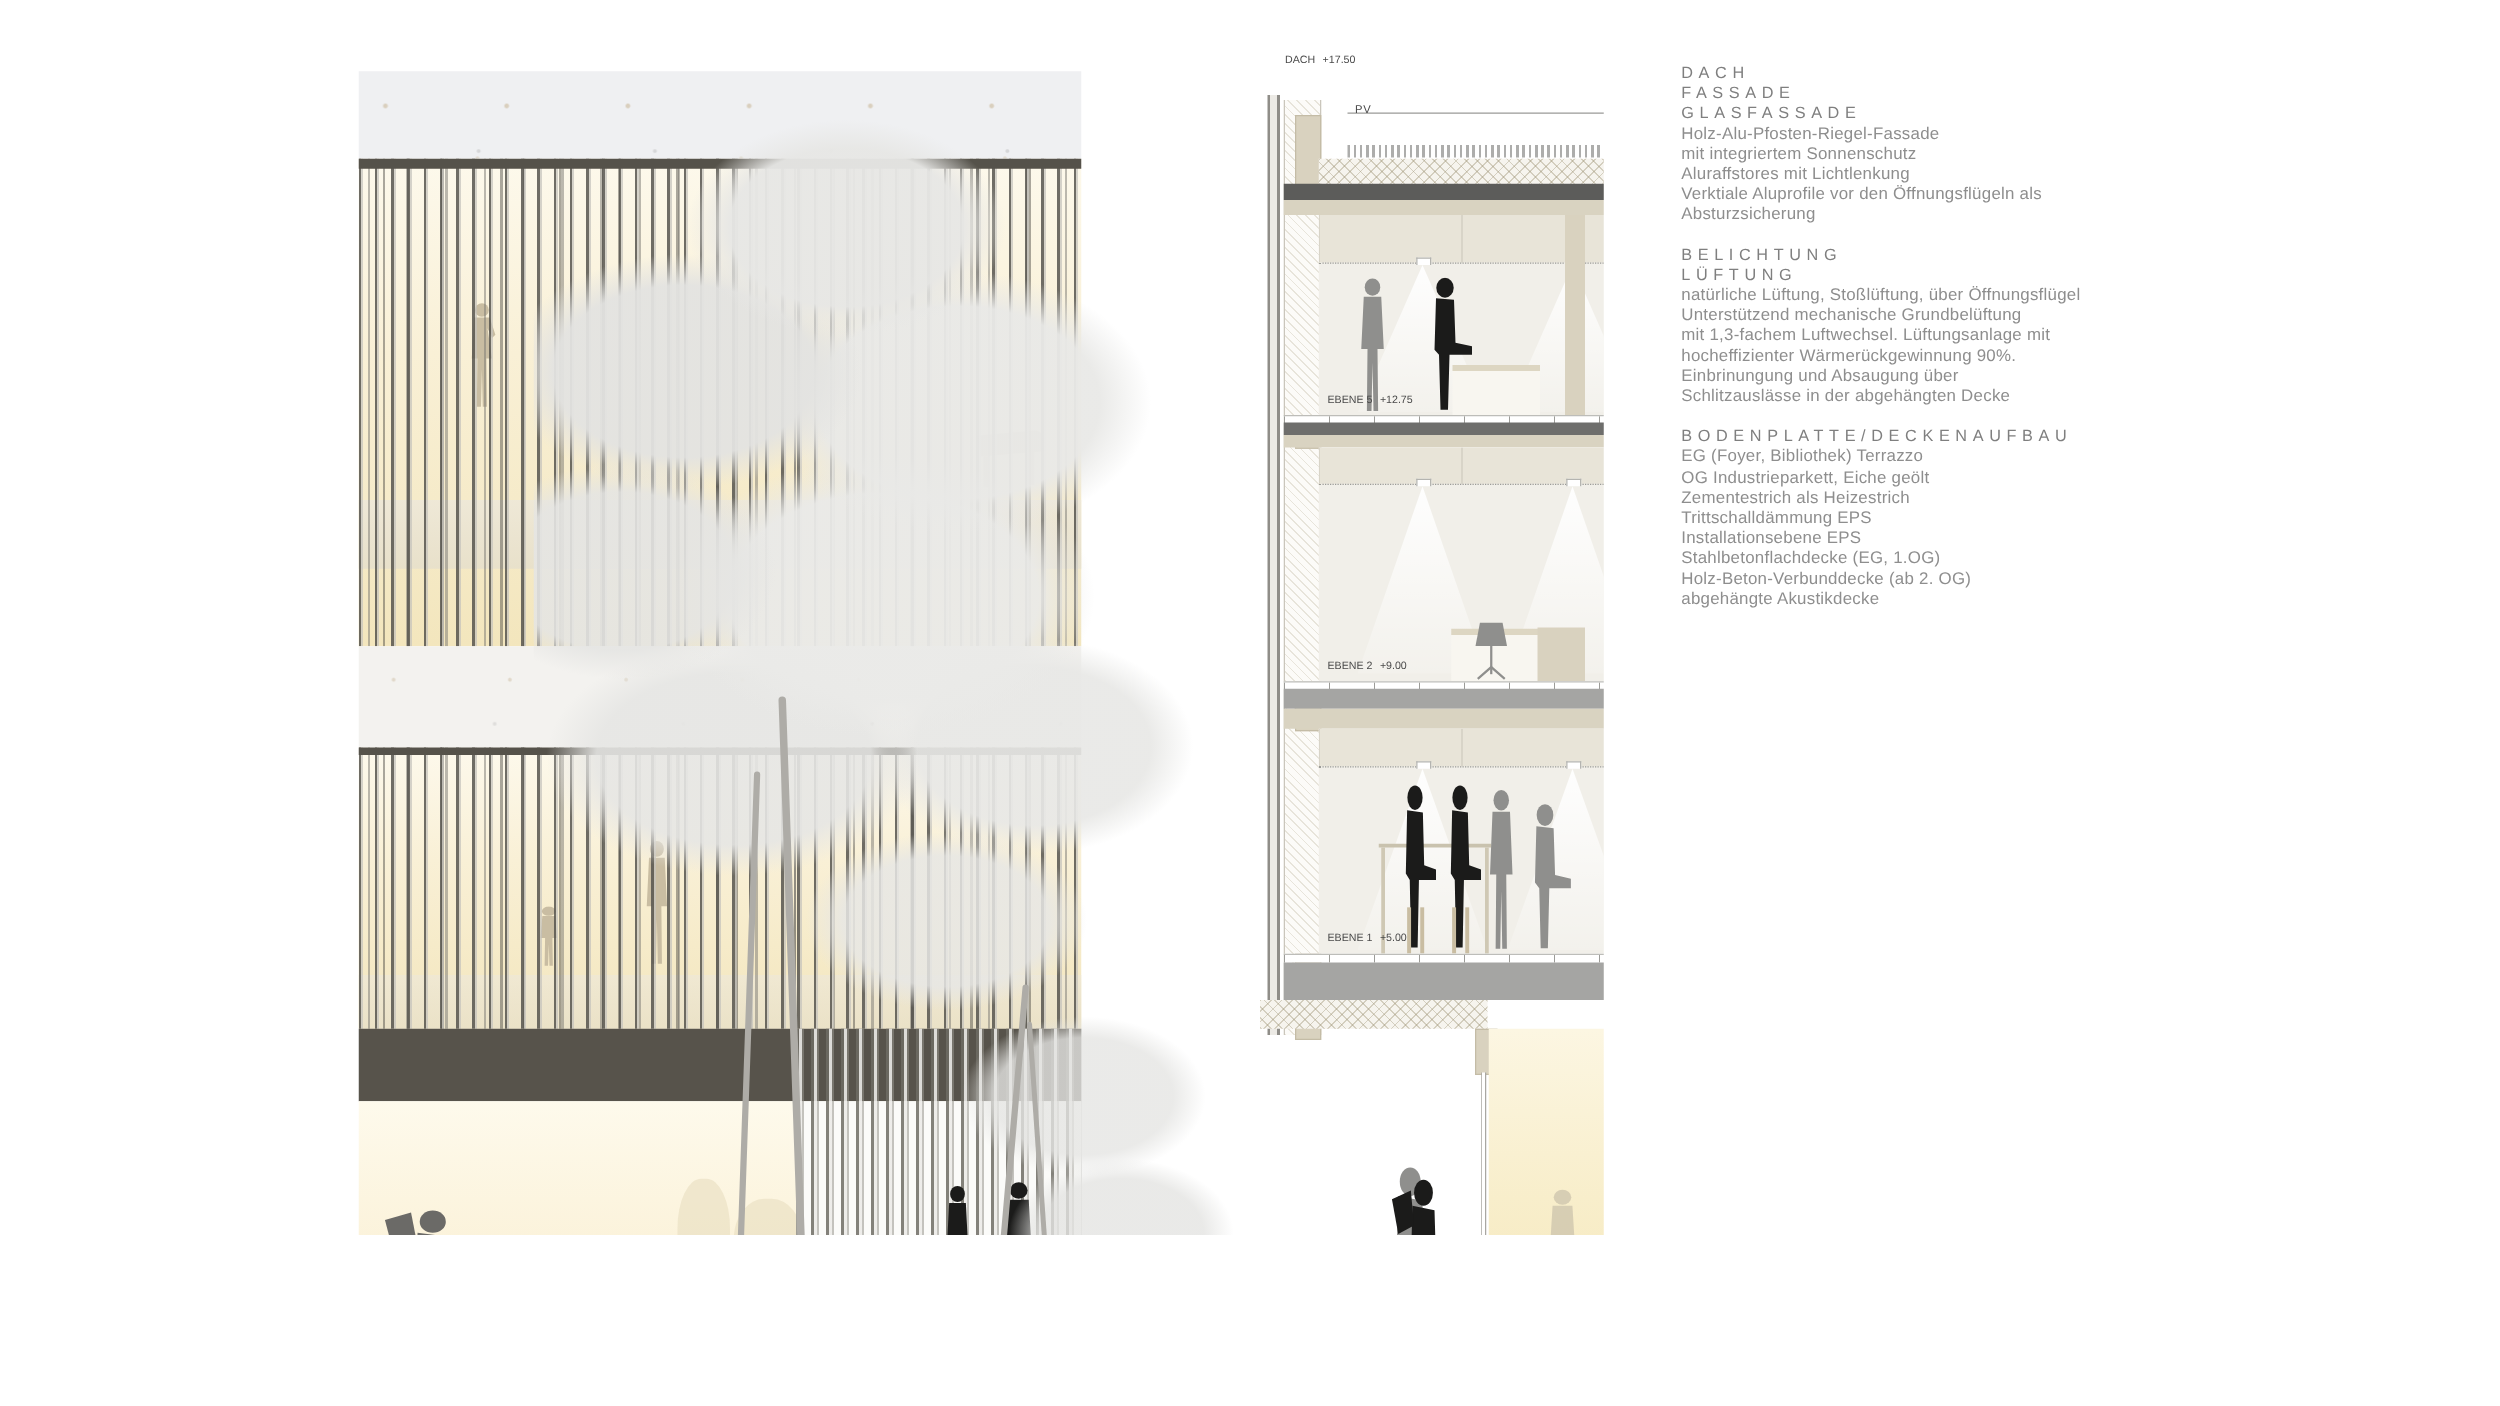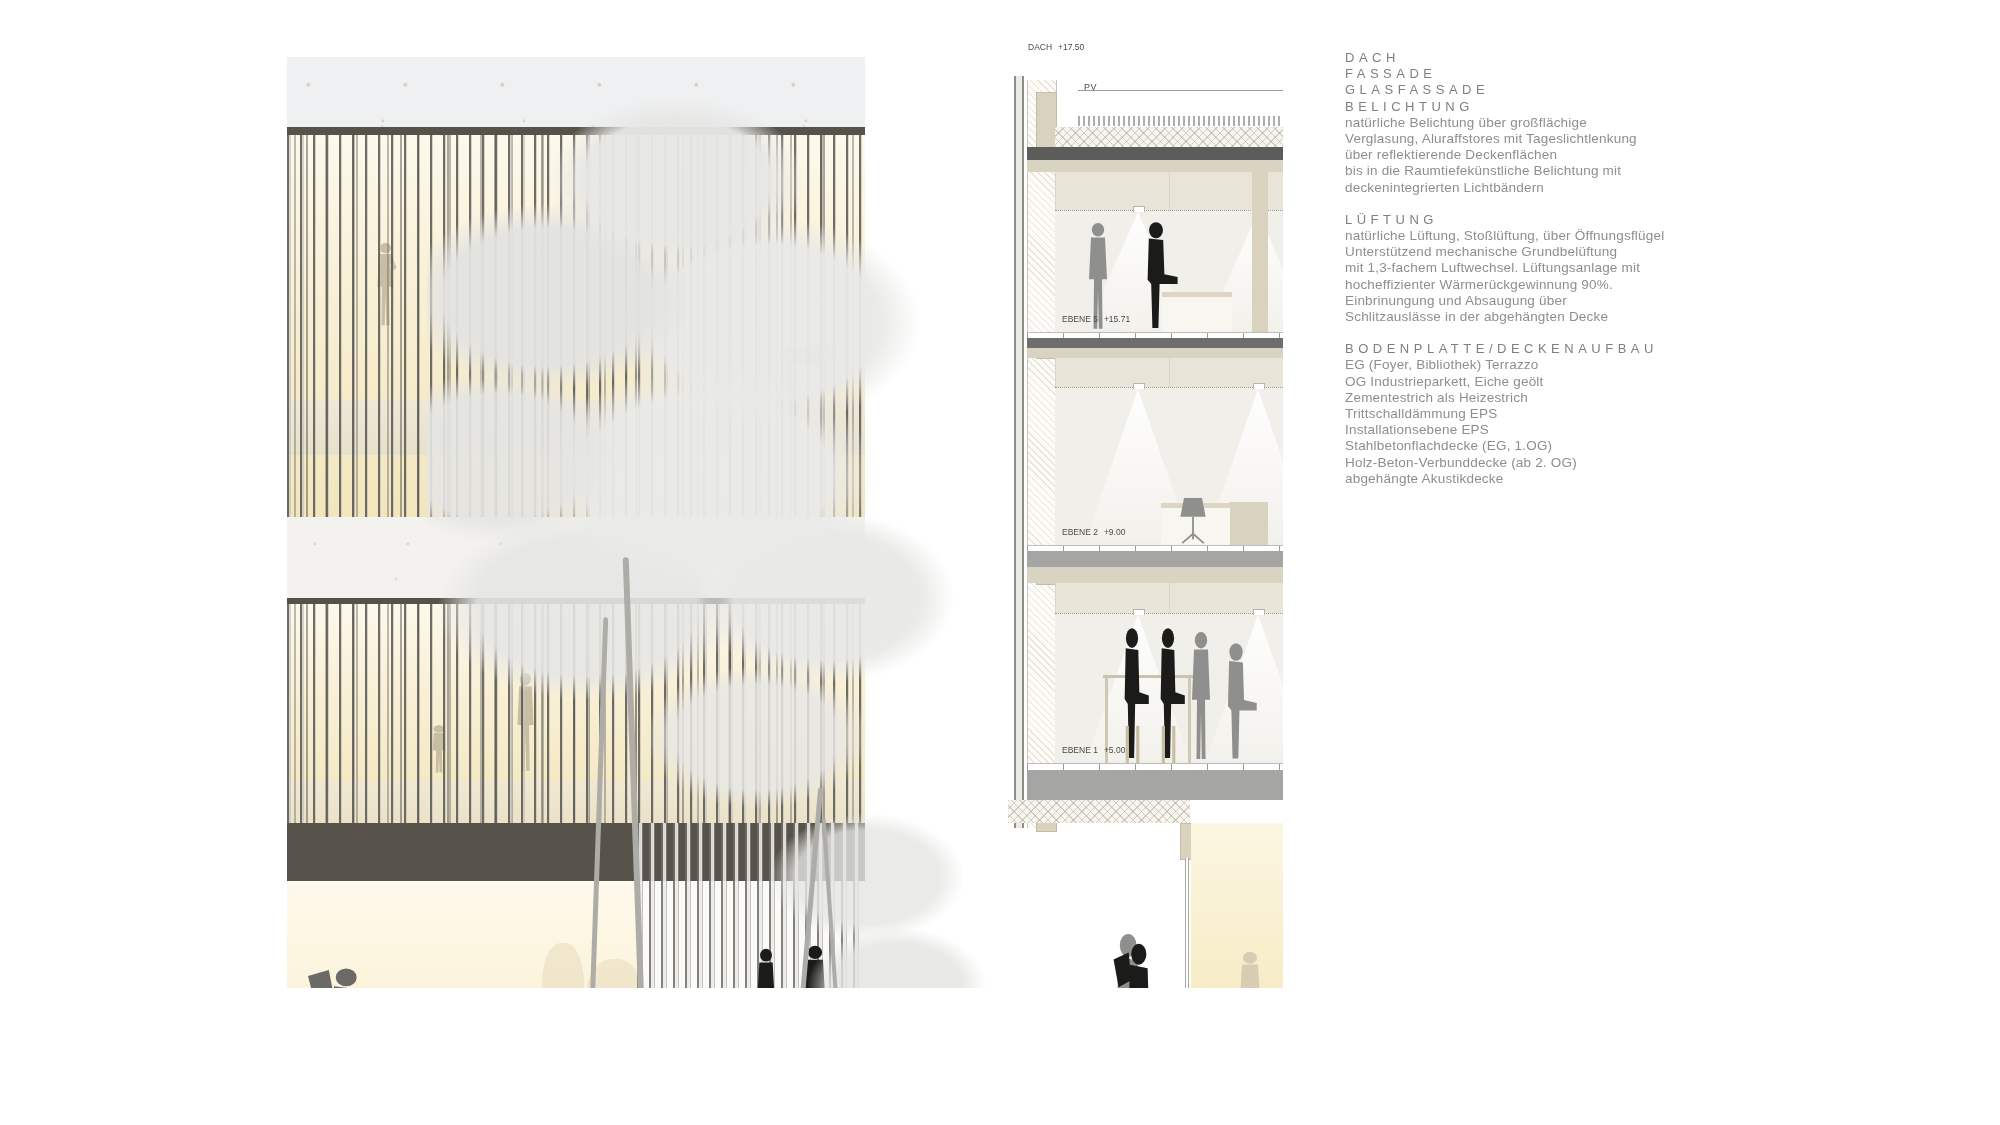--- a/index.html
+++ b/index.html
@@ -234,21 +234,21 @@
       </div>
       <div class="abs" style="left:77px;top:50px;width:48px;height:110px;">
         <svg viewBox="0 0 40 80" preserveAspectRatio="none">
             <circle class="blk" cx="20" cy="6" r="5.8"></circle>
             <path class="blk" d="M14 12 L26 13 L27 38 L38 40 L38 45 L23 45 L22 77 L17 77 L16 45 L13 42 Z"></path>
           </svg>
       </div>
     </div>
 
     <div class="abs lvl" style="left:54px;top:274px;">
-      <b>EBENE 5</b><span>+15.71</span>
+      <b>EBENE 5</b><span>+12.75</span>
     </div>
     <div class="abs floorstrip" style="top:292px;"></div>
     <div class="abs slab" style="top:298px;height:10px;background:#6e6e6c;"></div>
     <div class="abs slab" style="top:308px;height:10px;background:#d9d3c1;"></div>
 
     <div class="abs room" style="top:318px;height:187px;">
       <div class="abs wallband" style="height:29px;"></div>
       <div class="ceil" style="top:29px;"></div>
       <div class="fixture" style="left:78px;top:25px;"></div>
       <div class="fixture" style="left:198px;top:25px;"></div>
@@ -357,28 +357,28 @@
 
   <div class="abs" id="notes">
     <div class="nsec">
       <h3>DACH</h3>
     </div>
     <div class="nsec">
       <h3>FASSADE</h3>
     </div>
     <div class="nsec">
       <h3>GLASFASSADE</h3>
+      <p>Holz-Alu-Pfosten-Riegel-Fassade
+mit integriertem Sonnenschutz
+Aluraffstores mit Lichtlenkung
+Verktiale Aluprofile vor den Öffnungsflügeln als
+Absturzsicherung</p>
     </div>
     <div class="nsec">
       <h3>BELICHTUNG</h3>
-      <p>natürliche Belichtung über großflächige
-Verglasung, Aluraffstores mit Tageslichtlenkung
-über reflektierende Deckenflächen
-bis in die Raumtiefekünstliche Belichtung mit
-deckenintegrierten Lichtbändern</p>
     </div>
     <div class="nsec">
       <h3>LÜFTUNG</h3>
       <p>natürliche Lüftung, Stoßlüftung, über Öffnungsflügel
 Unterstützend mechanische Grundbelüftung
 mit 1,3-fachem Luftwechsel. Lüftungsanlage mit
 hocheffizienter Wärmerückgewinnung 90%.
 Einbrinungung und Absaugung über
 Schlitzauslässe in der abgehängten Decke</p>
     </div>

